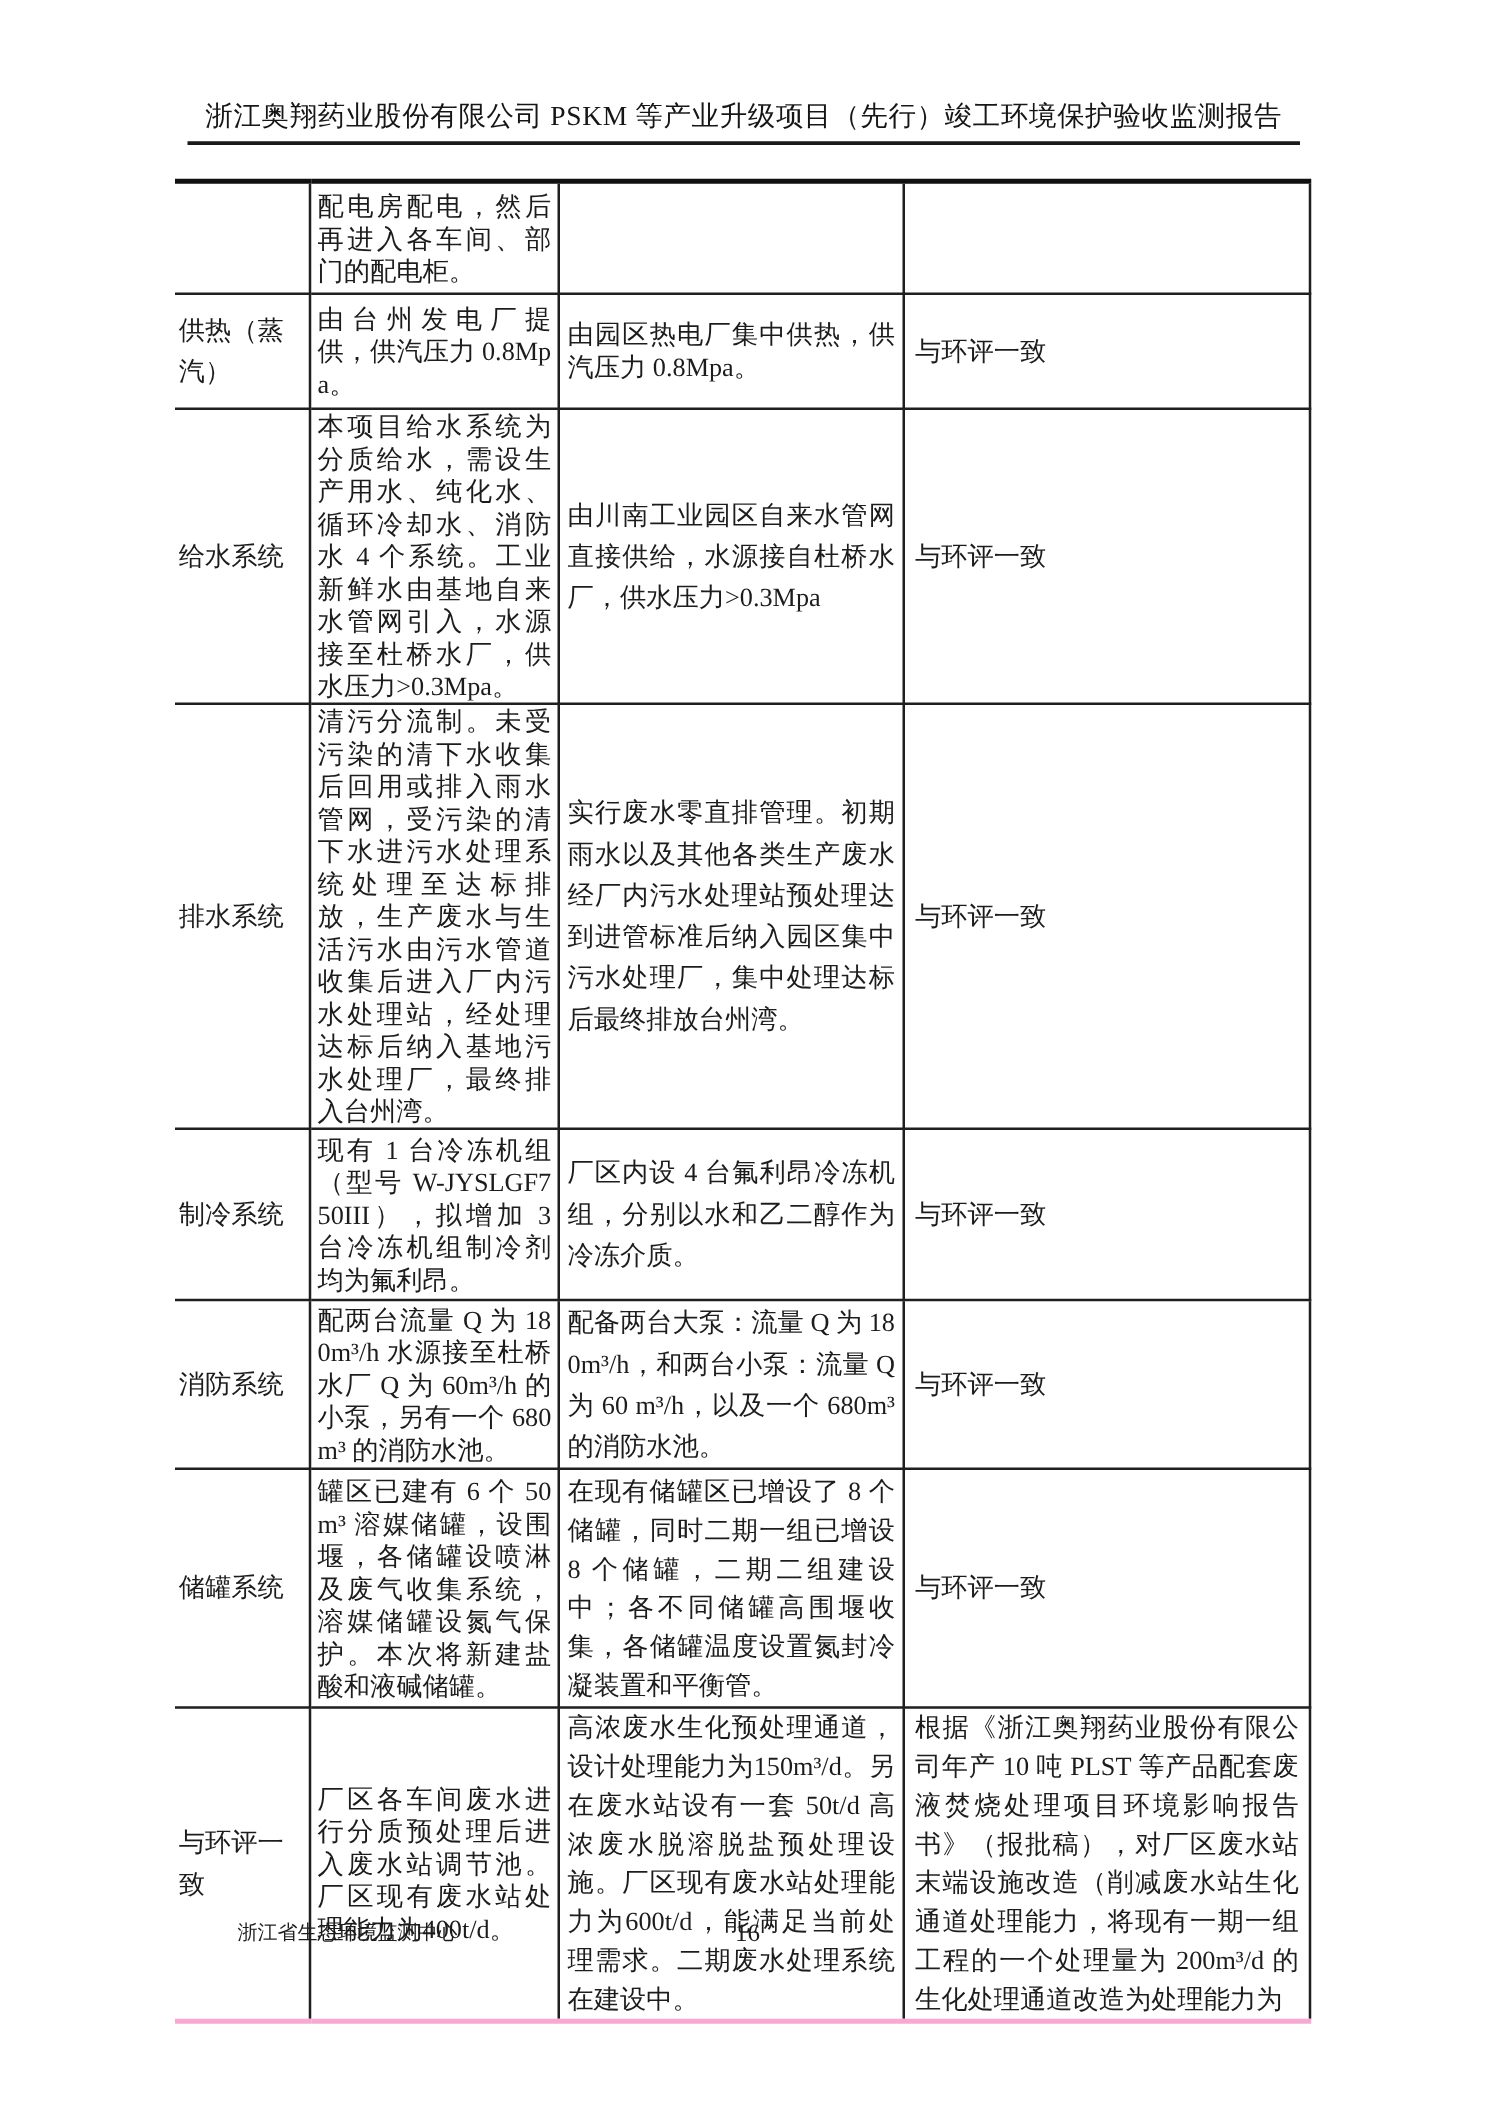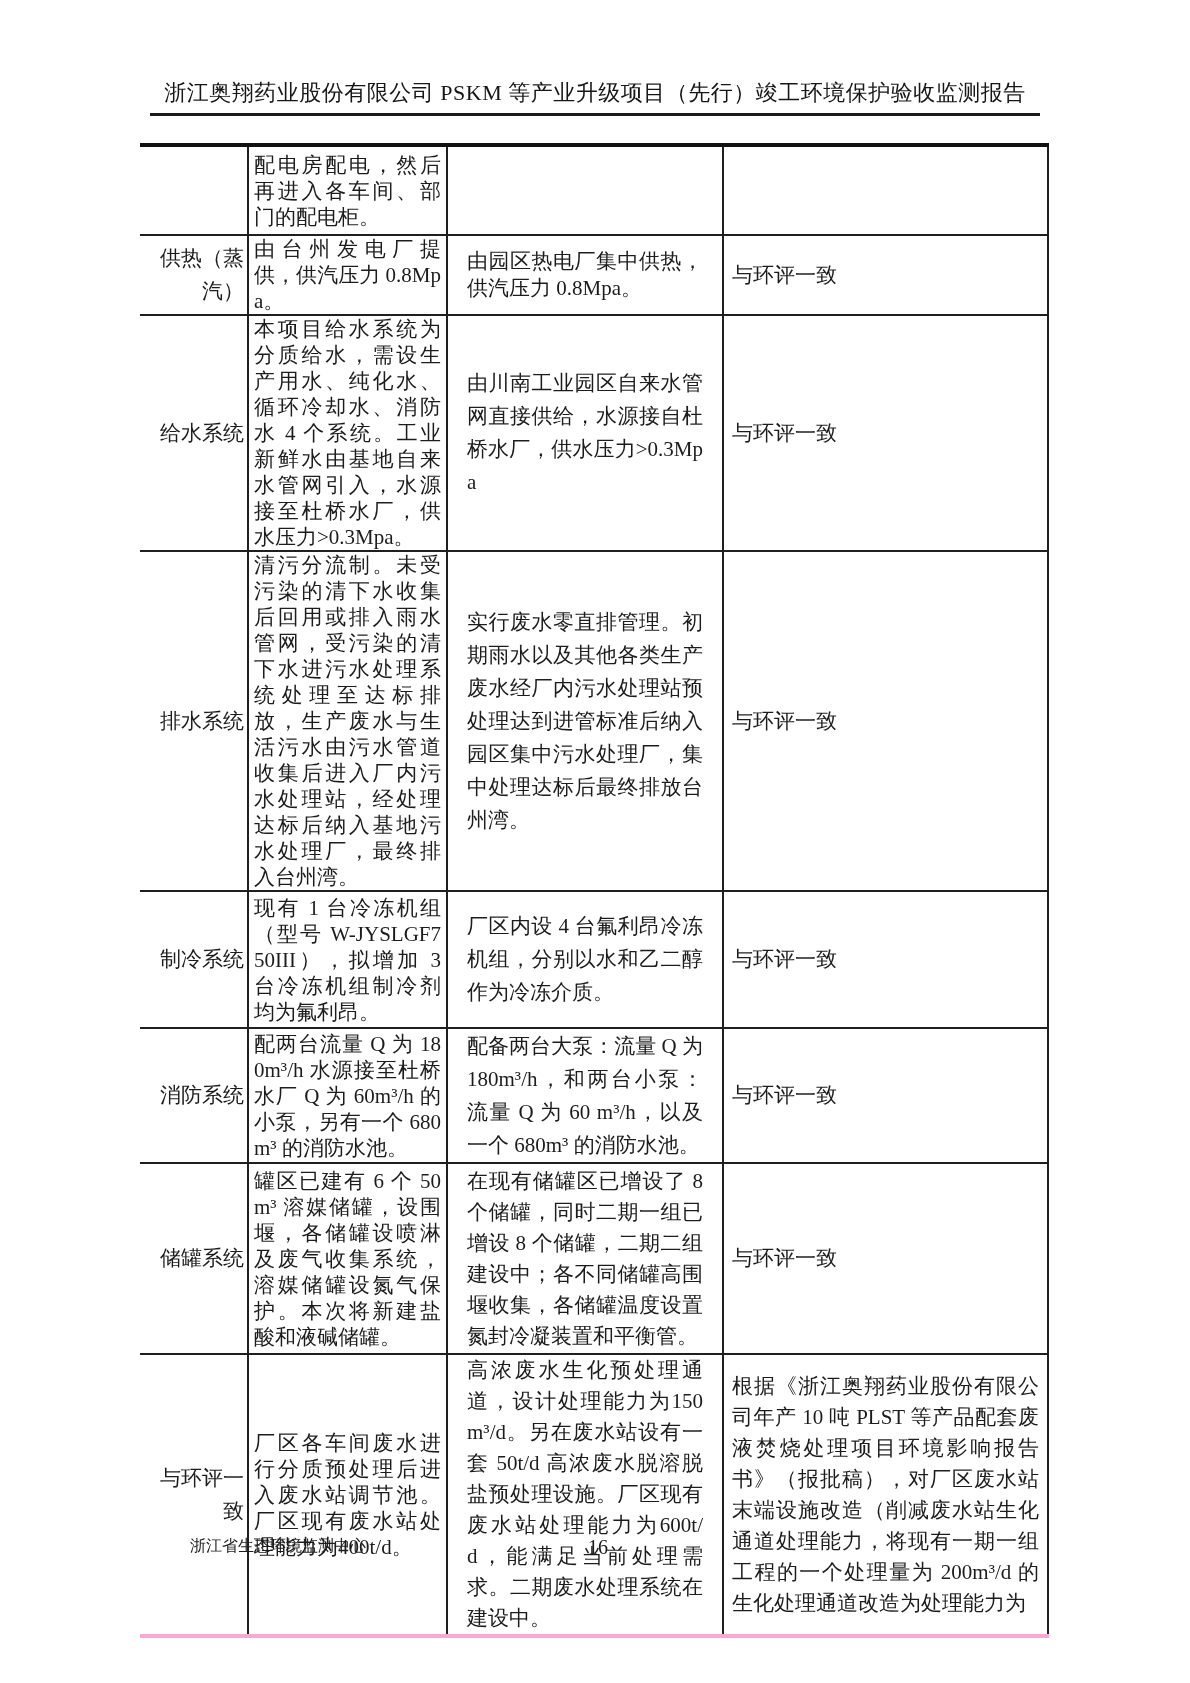--- a/index.html
+++ b/index.html
@@ -30,23 +30,23 @@
   table.main td{
     border:2px solid #1f1f1f;
     border-left:none;
     vertical-align:middle;
     word-break:break-all;
     overflow:hidden;
   }
   table.main td.c1{border-left:none;}
   table.main tr.r0 td{border-top:4px solid #111;}
   table.main tr.r7 td{border-bottom:4px solid #f9a8d4;}
-  .c1{text-align:right;line-height:33px;padding:0 3px;margin-top:31px;}
+  .c1{text-align:left;line-height:33px;padding:12px 3px;margin-top:31px;}
   .c2{text-align:justify;line-height:26px;padding:0 5px;}
-  .c3{text-align:justify;line-height:33px;padding:0 19px;}
+  .c3{text-align:justify;line-height:33px;padding:0 6px;}
   .c4{line-height:33px;padding:0 8px;}
   tr.r1 .c3{line-height:27px;}
   tr.r6 .c3{line-height:31px;}
   tr.r7 .c3{line-height:31px;}
   tr.r7 .c4{text-align:justify;line-height:31px;}
   .doc-footer-left{
     position:absolute;left:190px;top:1536px;
     font-size:16px;color:#1c1c1c;
   }
   .doc-footer-page{

